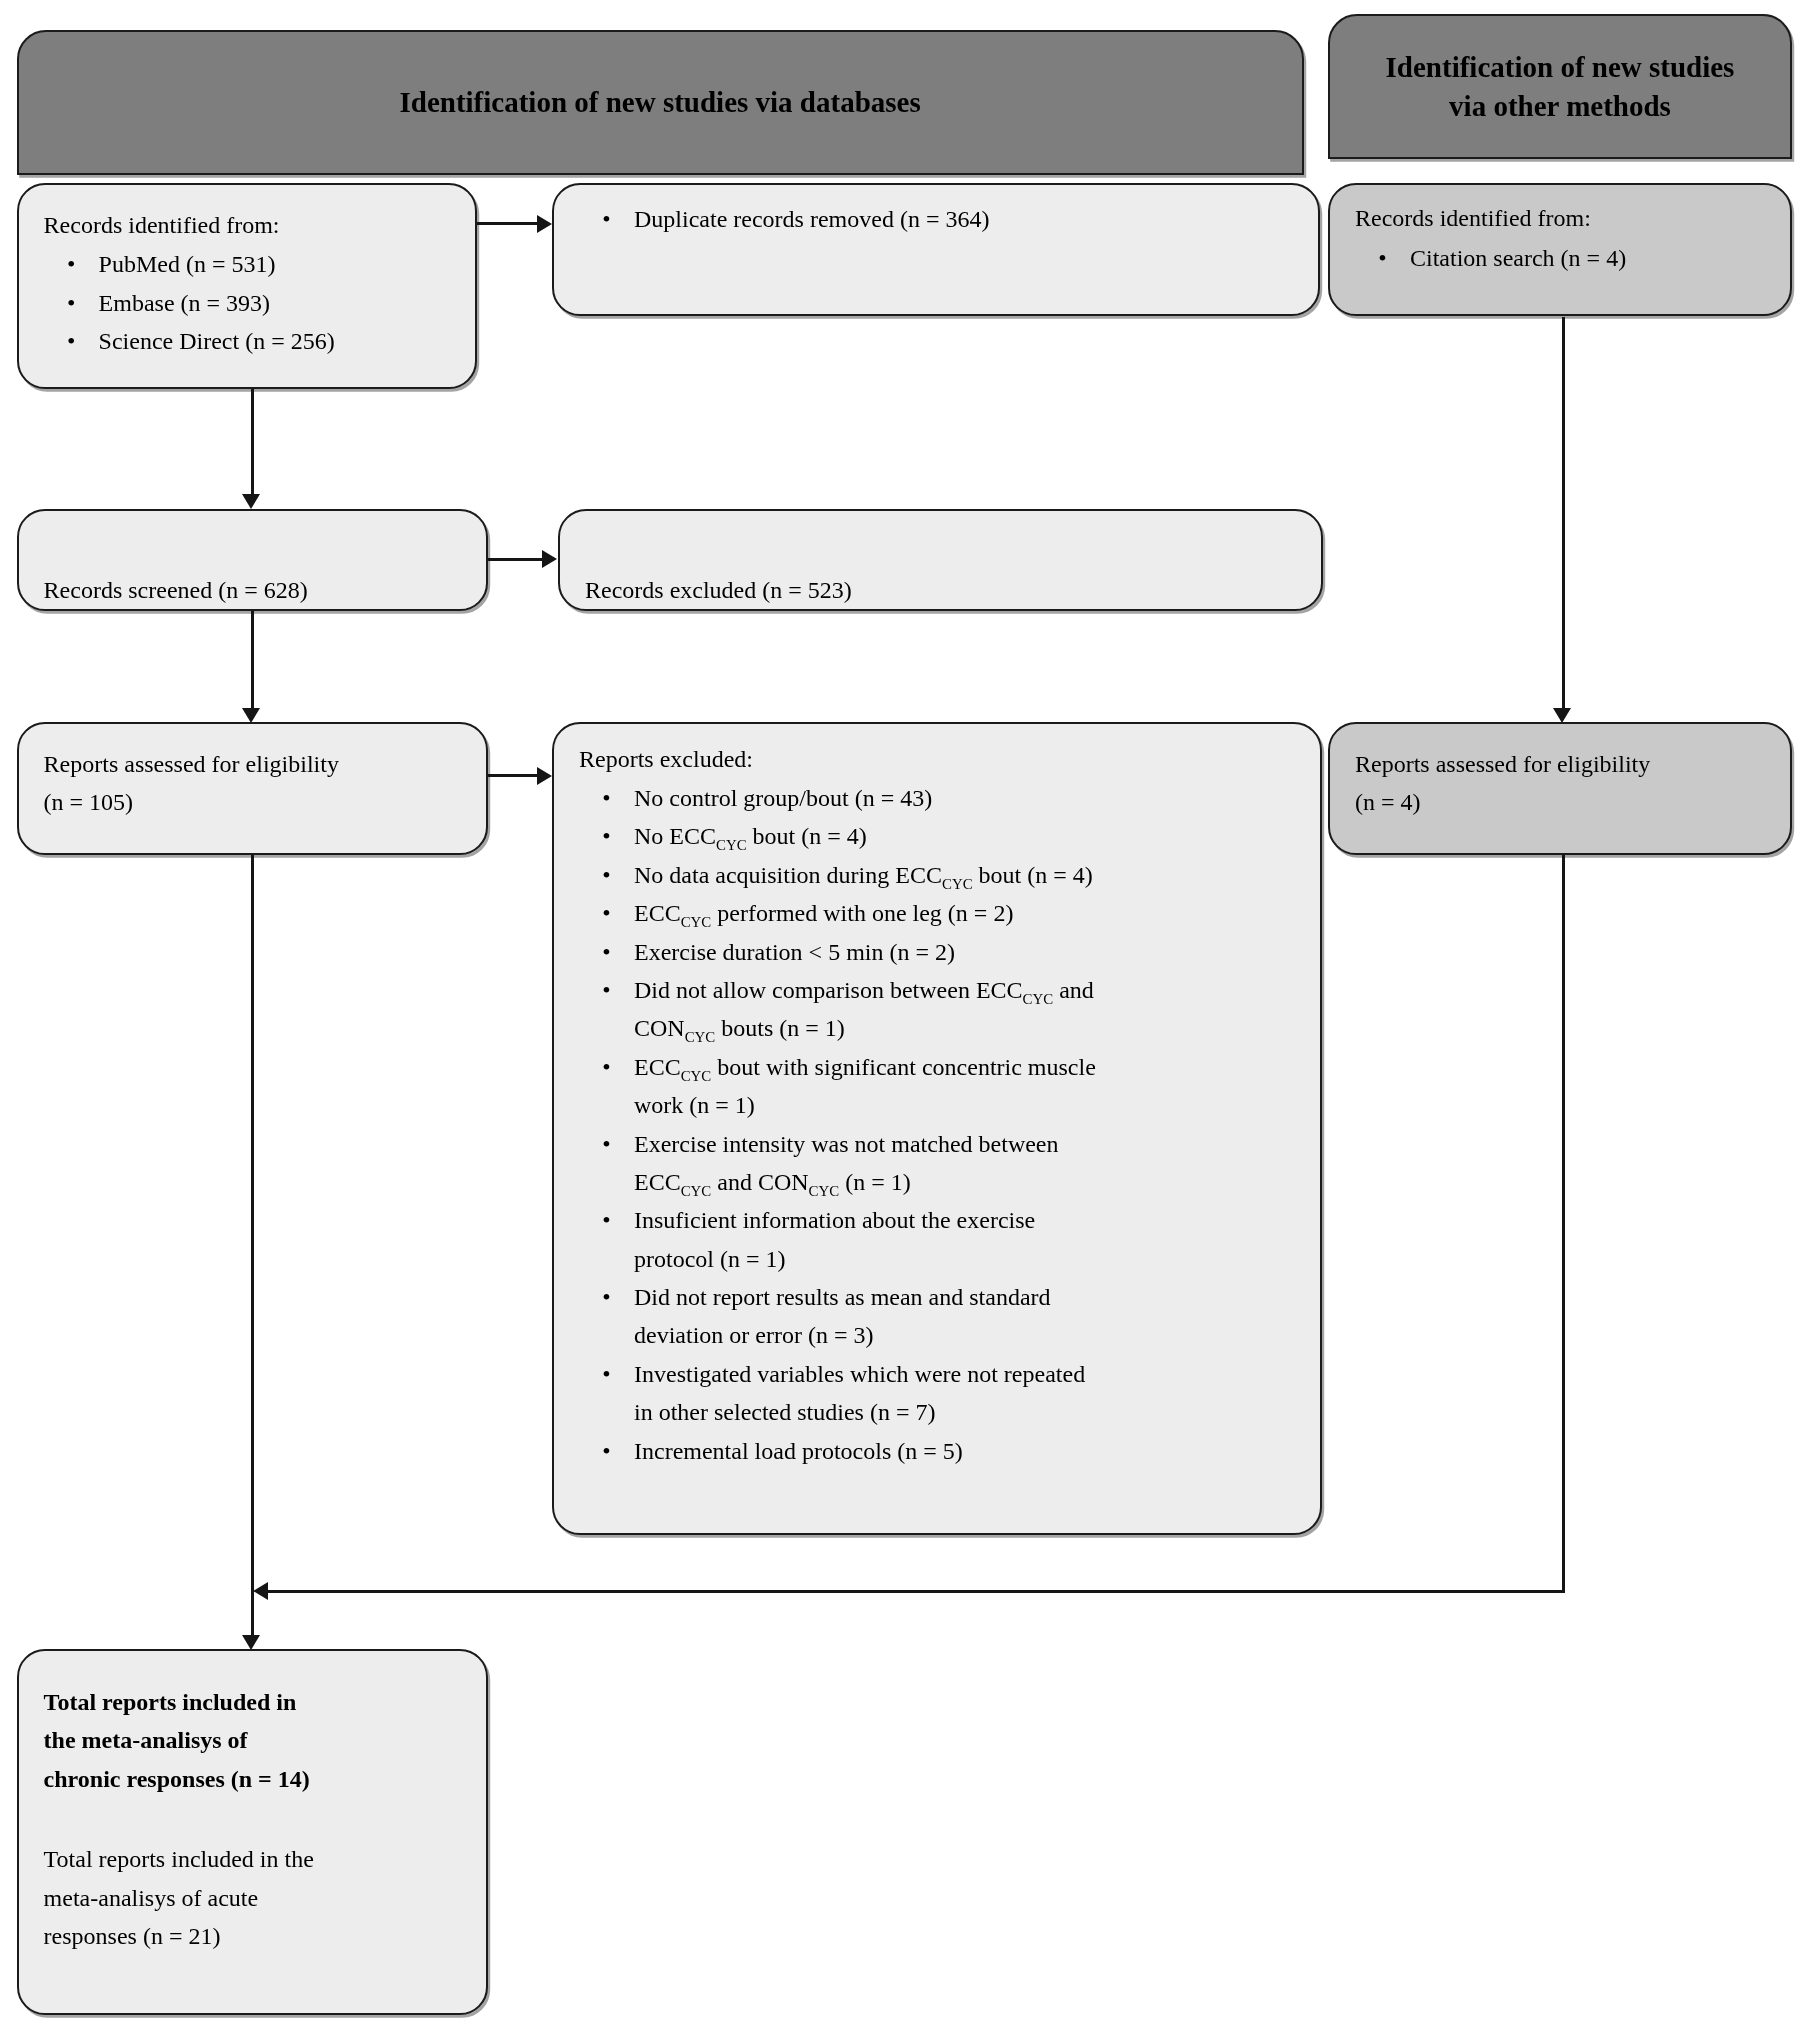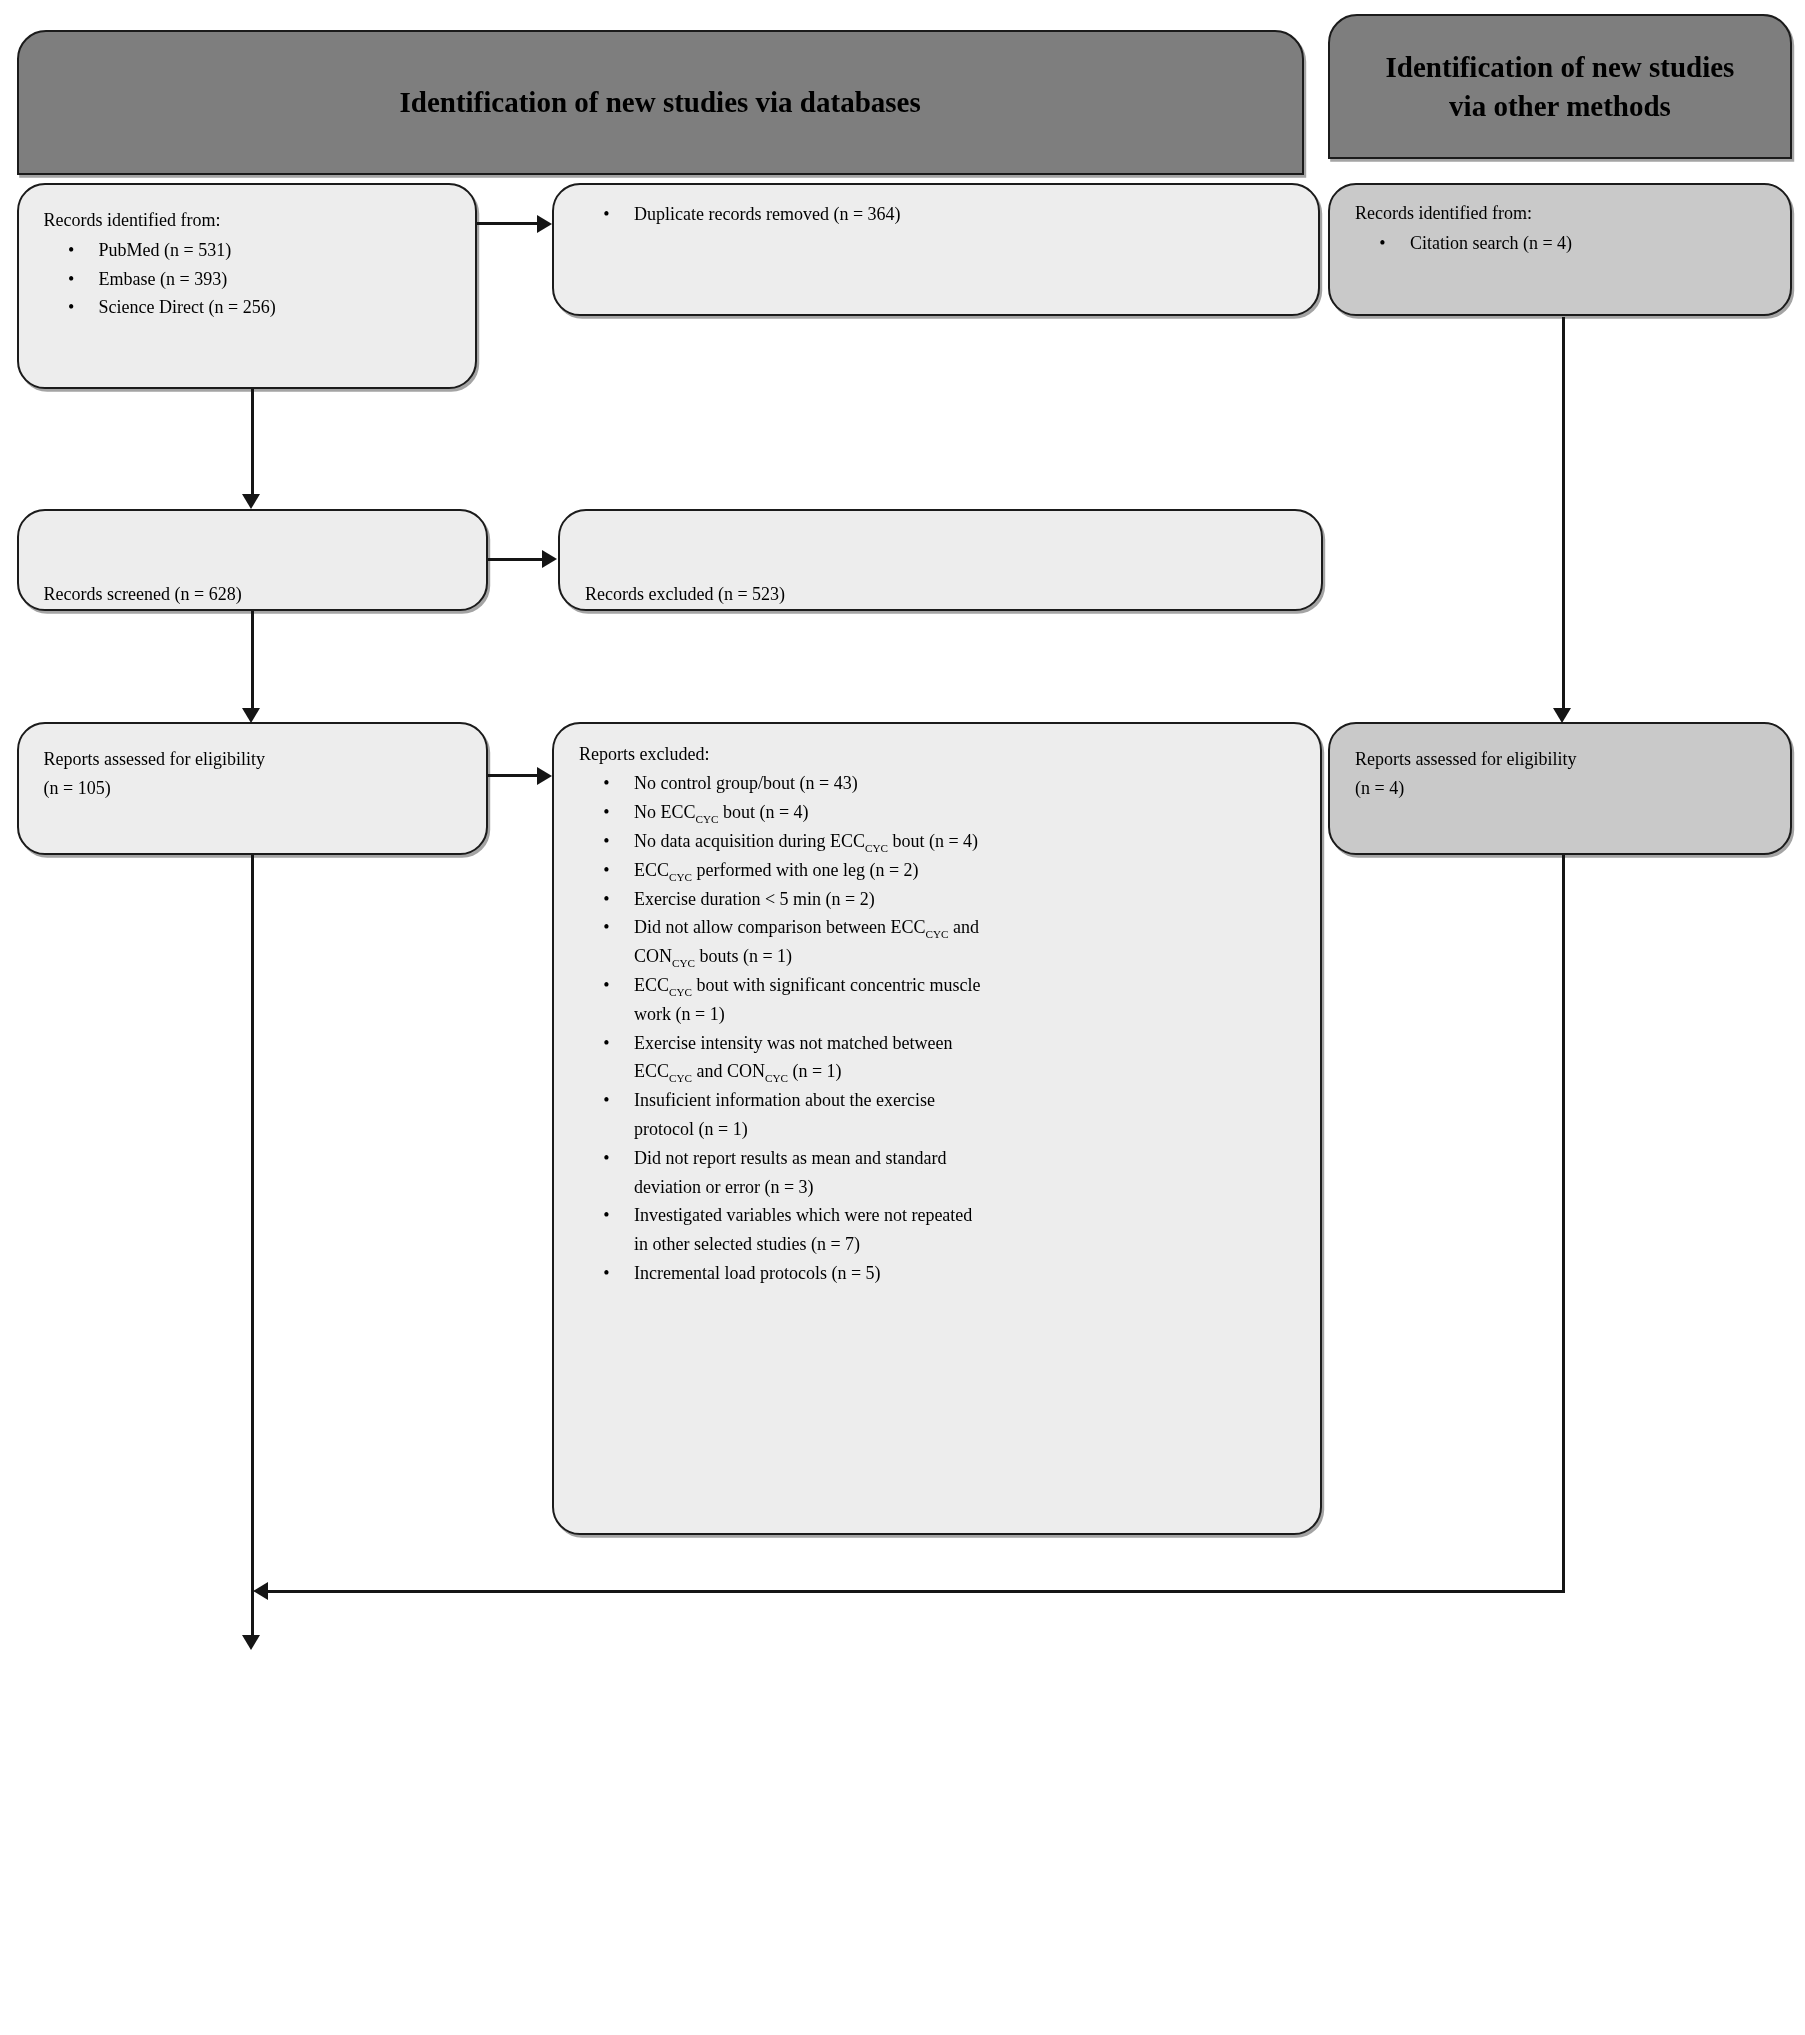--- a/index.html
+++ b/index.html
@@ -3,21 +3,21 @@
 <meta charset="utf-8">
 <style>
   html,body{margin:0;padding:0;background:#ffffff;}
   #canvas{
     position:relative;width:1806px;height:2035px;background:#ffffff;
     font-family:"Liberation Serif","DejaVu Serif",serif;color:#000;
   }
   .box{
     position:absolute;box-sizing:border-box;
     border:2.8px solid #1b1b1b;border-radius:28px;background:#ededed;
-    font-size:18px;line-height:1.6;box-shadow:2.2px 2.8px 0 rgba(90,90,90,.55);
+    font-size:24px;line-height:1.6;box-shadow:2.2px 2.8px 0 rgba(90,90,90,.55);
   }
   .box.gray{background:#c9c9c9;}
   .header{
     background:#7e7e7e;border-radius:29px 29px 0 0;
     display:flex;align-items:center;justify-content:center;
     font-weight:bold;font-size:29px;line-height:1.35;text-align:center;
   }
   .pad{padding:21px 25px;}
   .pad-tight{padding:14.4px 25px;}
   .vcenter{display:flex;align-items:flex-end;padding:0 25px;}
@@ -155,20 +155,28 @@
           <span class="btext">Incremental load protocols (n = 5)</span>
         </div>
       </div>
   </div>
 
   <div class="box gray pad" style="left:1328px;top:722px;width:464px;height:133px;">
     <span class="txt">Reports assessed for eligibility
 (n = 4)</span>
   </div>
 
+  <div class="box" style="left:16.6px;top:1649px;width:471px;height:366px;padding:32px 25px;">
+    <div class="bold-par">Total reports included in
+the meta-analisys of
+chronic responses (n = 14)</div>
+    <div class="norm-par">Total reports included in the
+meta-analisys of acute
+responses (n = 21)</div>
+  </div>
 
   <div class="vline" style="left:251px;top:389px;width:2.8px;height:109px;"></div>
   <div class="arr down" style="left:242px;top:494px;"></div>
 
   <div class="vline" style="left:251px;top:611px;width:2.8px;height:98px;"></div>
   <div class="arr down" style="left:242px;top:708px;"></div>
 
   <div class="vline" style="left:251px;top:855px;width:2.8px;height:780px;"></div>
   <div class="arr down" style="left:242px;top:1635px;"></div>
 

